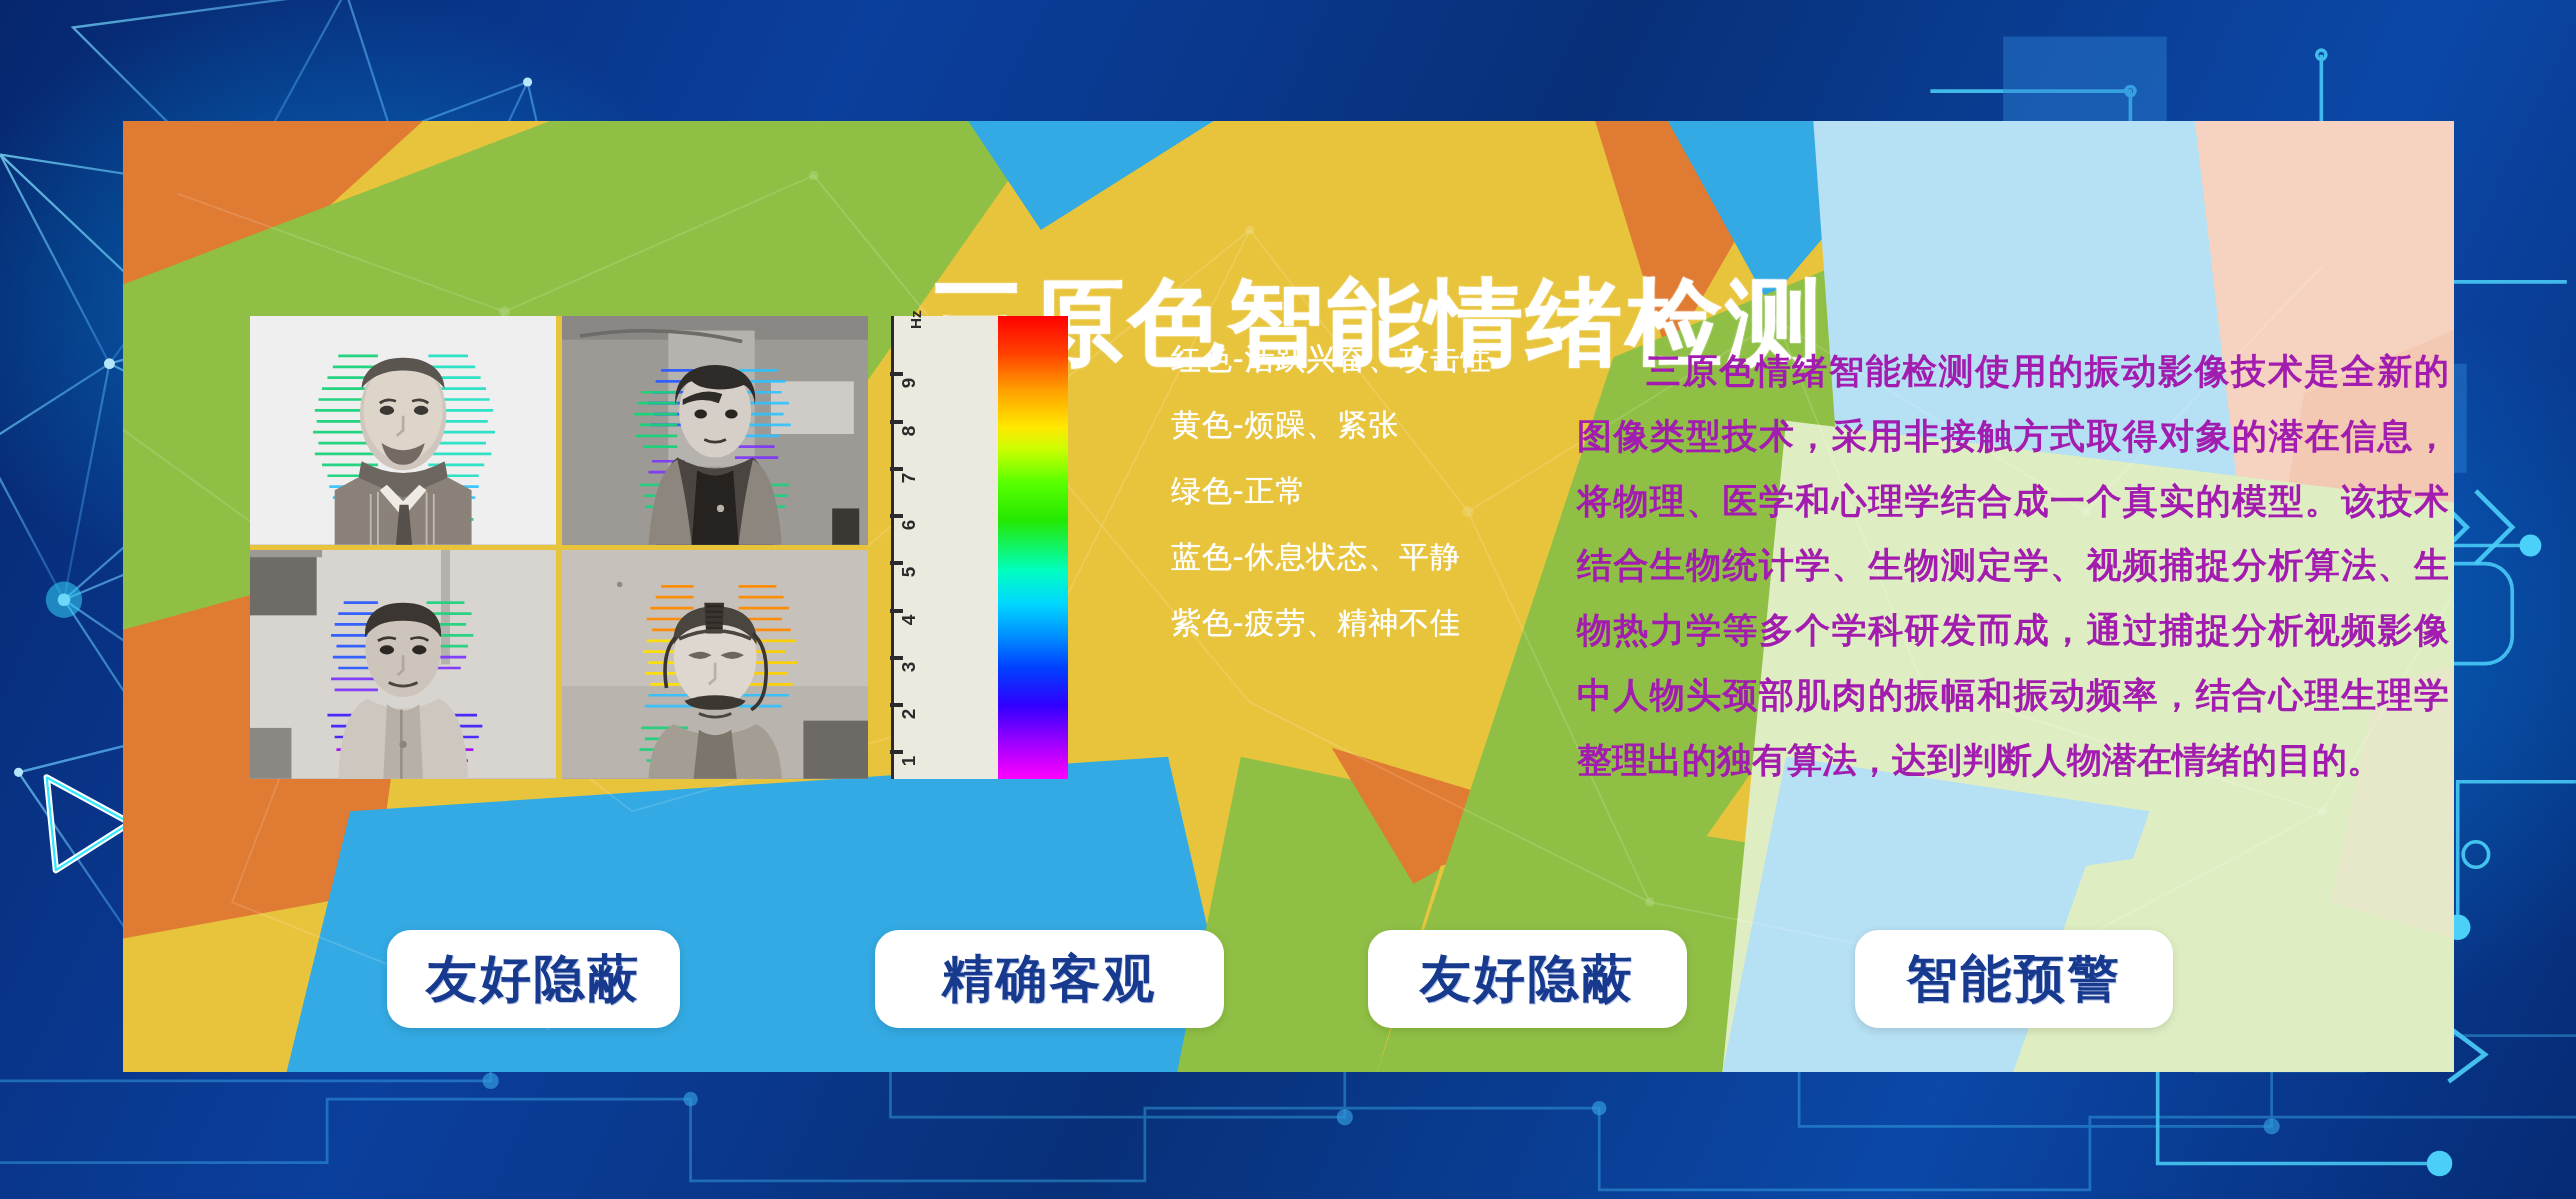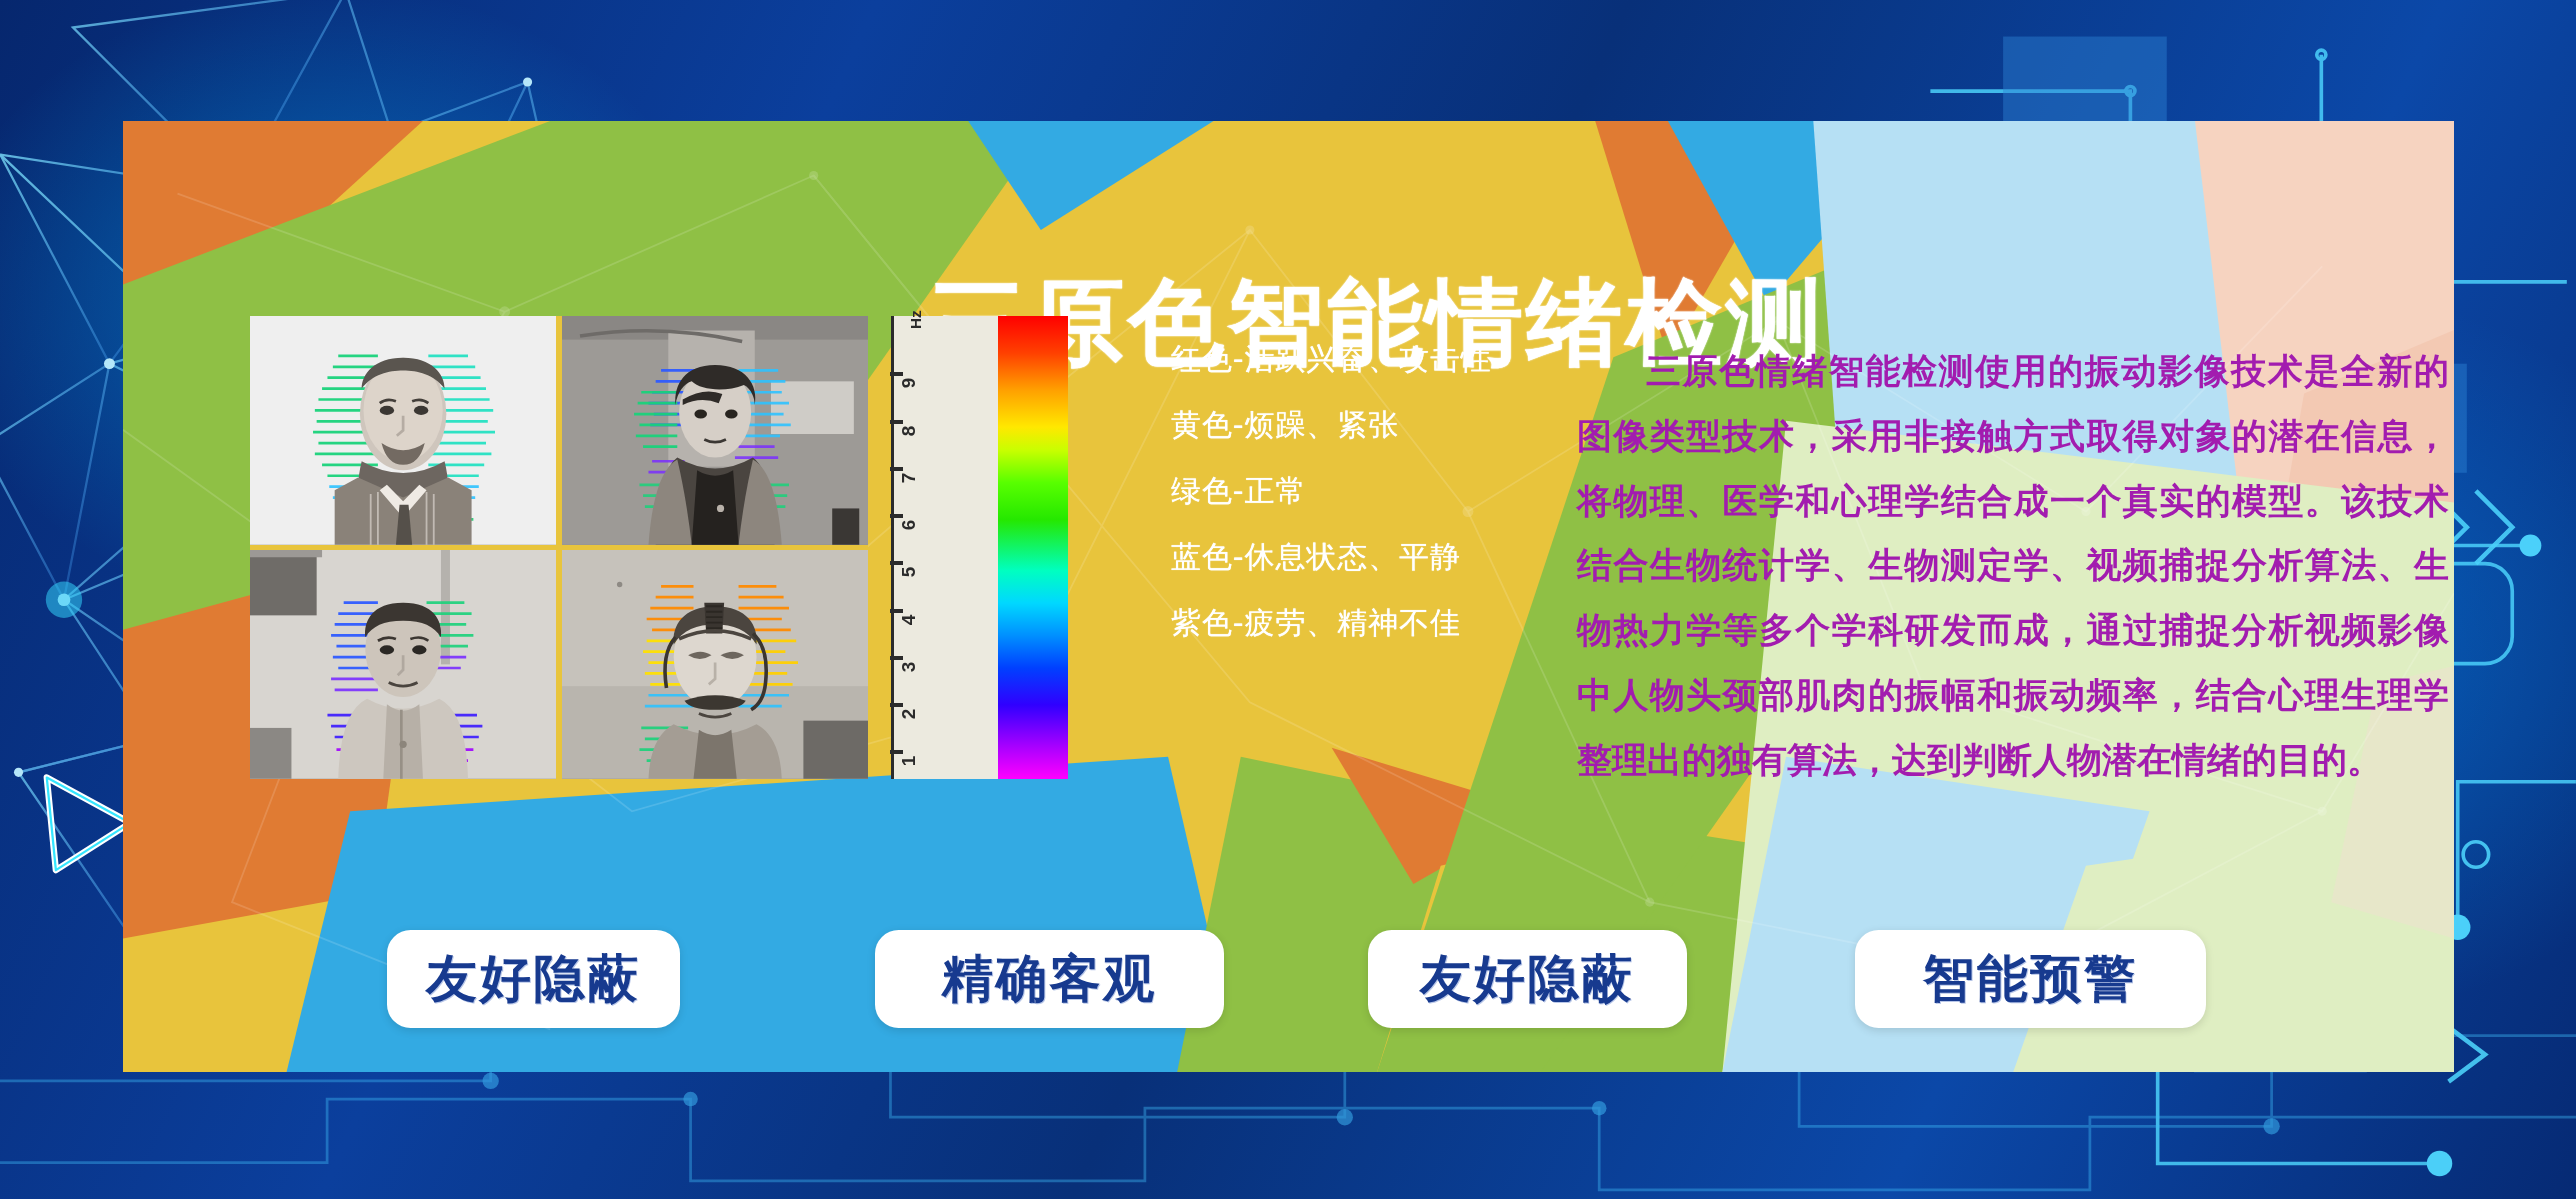--- a/index.html
+++ b/index.html
@@ -108,21 +108,21 @@
     box-shadow:0 2.7px 9px rgba(0,0,0,.12);
   }
   .pill span{
     color:#173a8f; font-weight:900; font-size:51px; letter-spacing:2.7px;
     font-family:"DejaVu Sans","Liberation Sans",sans-serif;
     text-shadow:0.9px 0.9px 0 #b9c7e8;
   }
   #pill0{ left:264px; width:293px; }
   #pill1{ left:752px; width:349px; }
   #pill2{ left:1245px; width:319px; }
-  #pill3{ left:1732px; width:351px;justify-content:center; }
+  #pill3{ left:1732px; width:318px;justify-content:center; }
 </style>
 </head>
 <body>
 
 <div id="stage">
 
   <div class="bg-base"></div>
 
   <svg class="bg-left-web" viewBox="0 0 1000 1200" preserveAspectRatio="none">
     <defs>

